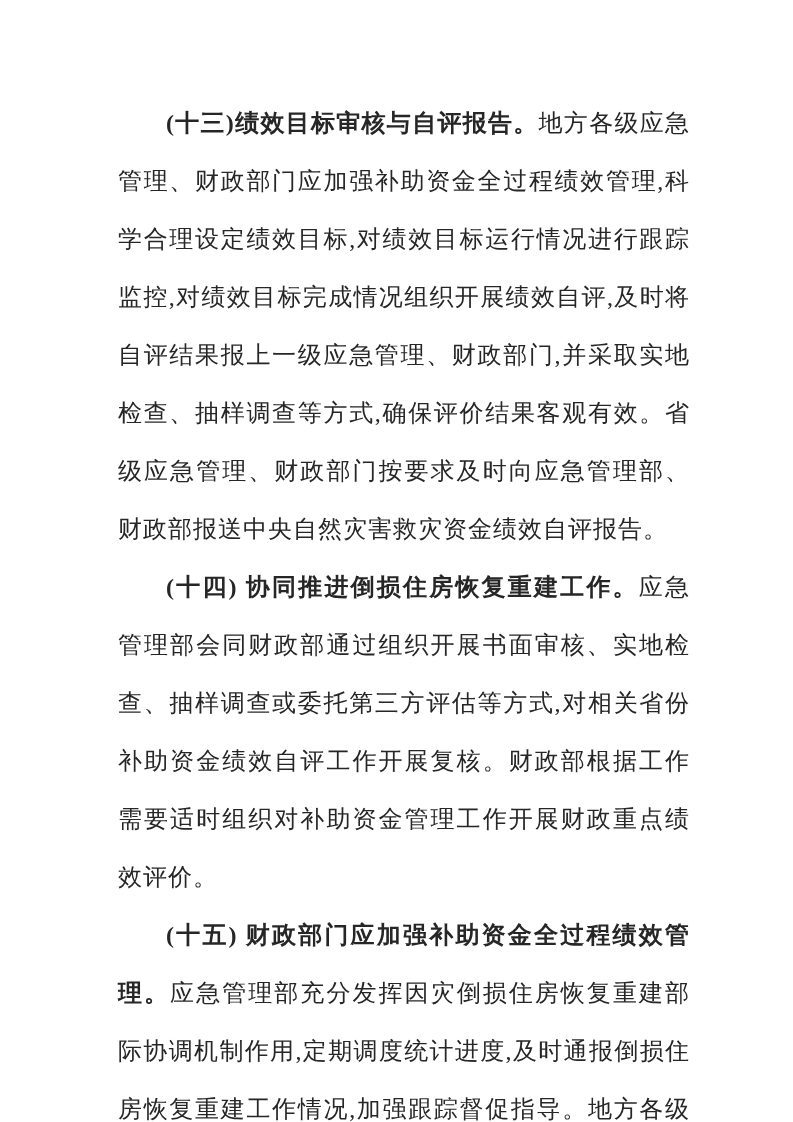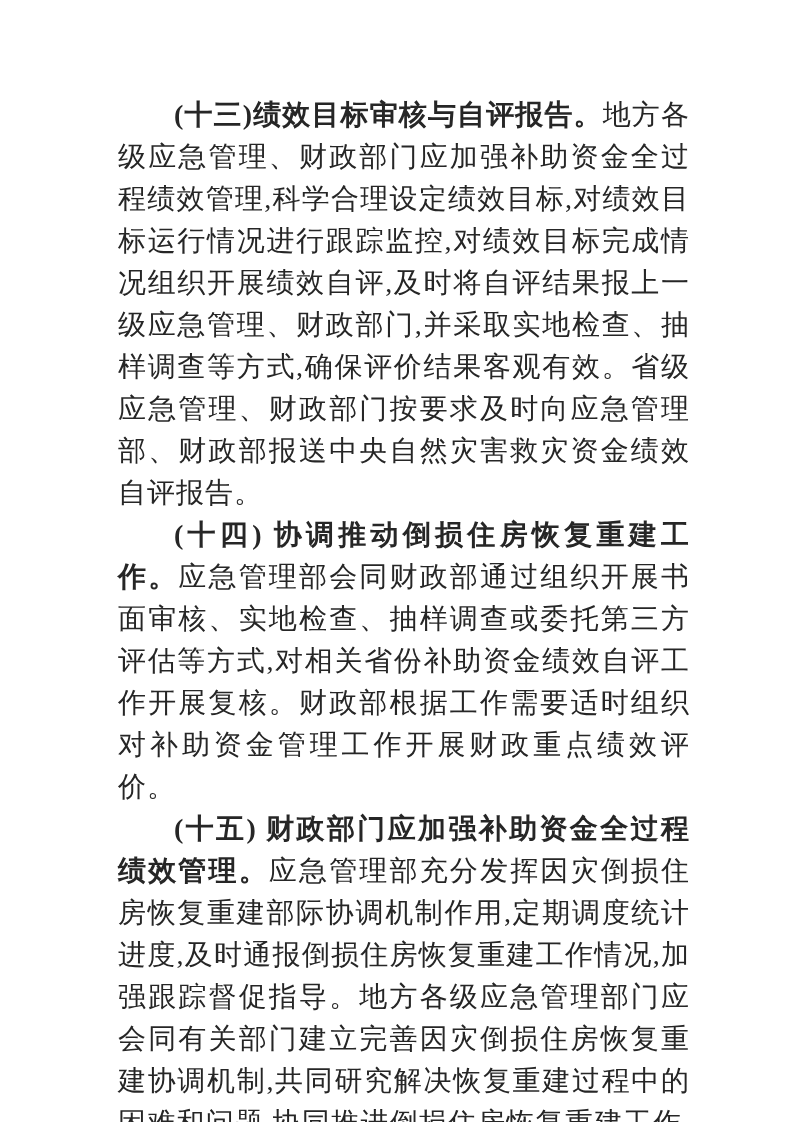--- a/index.html
+++ b/index.html
@@ -13,39 +13,39 @@
     height: 1122px;
     background: #ffffff;
     overflow: hidden;
     box-sizing: border-box;
     padding: 94px 103px 0 118px;
     font-family: "Liberation Serif", "DejaVu Serif", serif;
     color: #262626;
   }
   .para {
     margin: 0;
-    font-size: 28px;
-    line-height: 42px;
+    font-size: 24px;
+    line-height: 58px;
     letter-spacing: 1px;
     text-align: justify;
     text-indent: 2em;
     word-break: break-all;
   }
   .run {
     font-weight: 400;
   }
   .run-bold {
     font-weight: 700;
   }
 </style>
 </head>
 <body>
 
 <div class="page">
 
   <p class="para"><span class="run run-bold">(十三)绩效目标审核与自评报告。</span><span class="run">地方各级应急管理、财政部门应加强补助资金全过程绩效管理,科学合理设定绩效目标,对绩效目标运行情况进行跟踪监控,对绩效目标完成情况组织开展绩效自评,及时将自评结果报上一级应急管理、财政部门,并采取实地检查、抽样调查等方式,确保评价结果客观有效。省级应急管理、财政部门按要求及时向应急管理部、财政部报送中央自然灾害救灾资金绩效自评报告。</span></p>
 
-  <p class="para"><span class="run run-bold">(十四) 协调推动倒损住房恢复重建工作。</span><span class="run">应急管理部会同财政部通过组织开展书面审核、实地检查、抽样调查或委托第三方评估等方式,对相关省份补助资金绩效自评工作开展复核。财政部根据工作需要适时组织对补助资金管理工作开展财政重点绩效评价。</span></p>
+  <p class="para"><span class="run run-bold">(十四) 协同推进倒损住房恢复重建工作。</span><span class="run">应急管理部会同财政部通过组织开展书面审核、实地检查、抽样调查或委托第三方评估等方式,对相关省份补助资金绩效自评工作开展复核。财政部根据工作需要适时组织对补助资金管理工作开展财政重点绩效评价。</span></p>
 
 
   <p class="para"><span class="run run-bold">(十五) 财政部门应加强补助资金全过程绩效管理。</span><span class="run">应急管理部充分发挥因灾倒损住房恢复重建部际协调机制作用,定期调度统计进度,及时通报倒损住房恢复重建工作情况,加强跟踪督促指导。地方各级应急管理部门应会同有关部门建立完善因灾倒损住房恢复重建协调机制,共同研究解决恢复重建过程中的困难和问题,协同推进倒损住房恢复重建工作,定期调度统计并及时通报倒损住房恢复重建进度,按要求汇总填报倒损住房恢复重建情况统计表(见附件 2)。</span></p>
 
 </div>
 
 </body></html>

